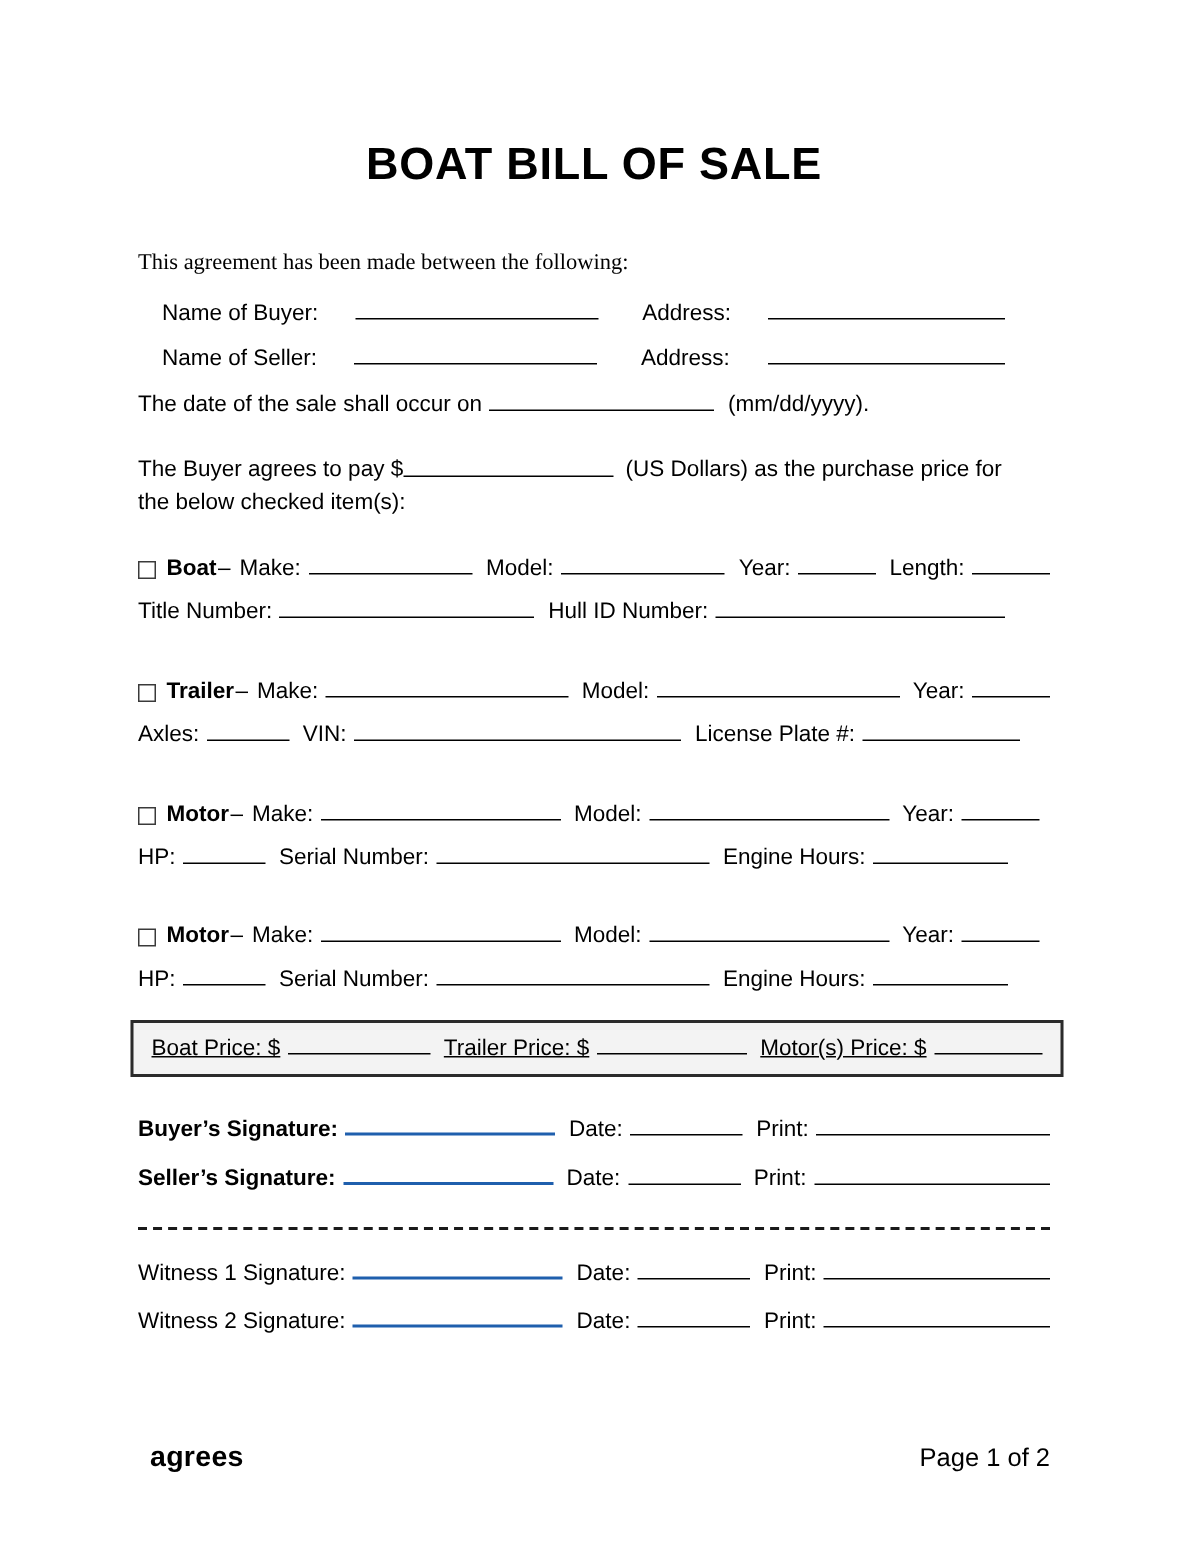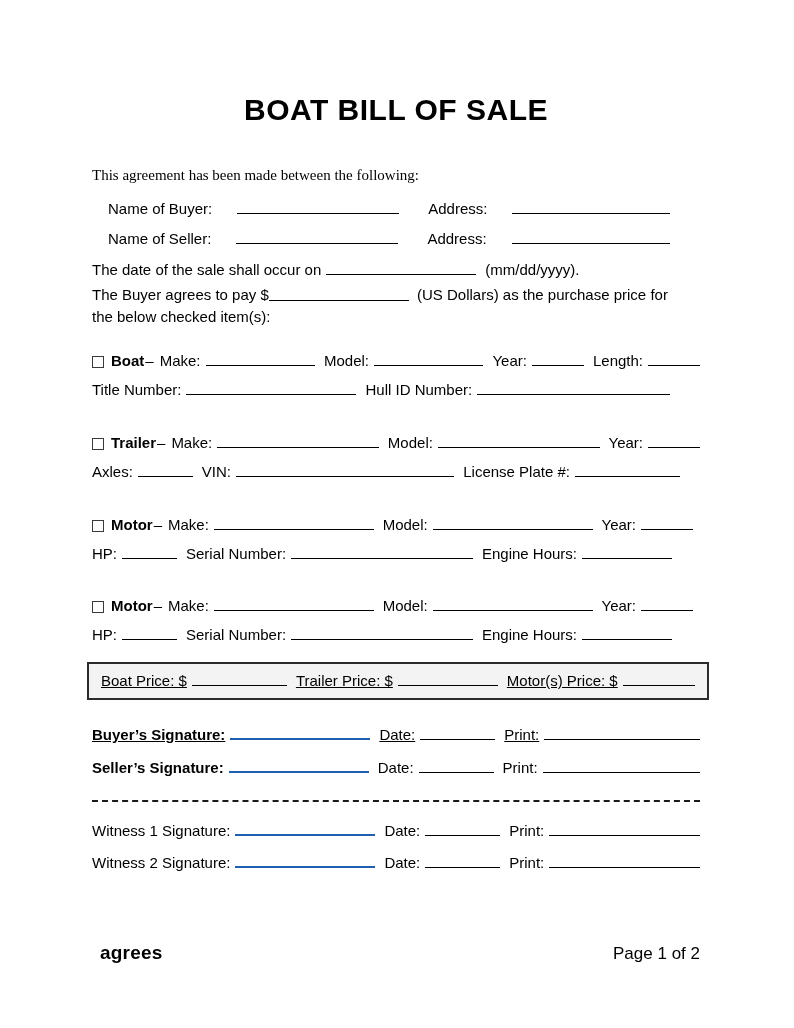--- a/index.html
+++ b/index.html
@@ -46,21 +46,21 @@
   .blank.grow { flex: 1 1 auto; }
   .blank.blue { border-bottom: 2.5px solid var(--signature-line, #1f5fad); }
   .cb {
     width: 12px; height: 12px;
     border: 1.6px solid #3a3a3a;
     margin-right: 7px;
     flex: 0 0 auto;
     align-self: center;
     margin-top: 2px;
   }
-  .para { margin-top: 6px; line-height: 22px; }
+  .para { margin-top: 24px; line-height: 22px; }
   .para .blank { height: 1px; margin: 0 4px -1px 0; vertical-align: baseline; }
   .price-box {
     margin-top: 19px;
     margin-left: -5px;
     margin-right: -9px;
     border: 2px solid #2b2b2b;
     background: var(--price-box-bg, #f3f3f3);
     padding: 8px 12px 9px 12px;
   }
   .price-box .row { margin-top: 0; text-decoration: underline; }
@@ -77,21 +77,21 @@
   }
   .brand { font-weight: bold; font-size: 19px; letter-spacing: 0.2px; margin-left: 8px; }
   .pageno { font-size: 17px; margin-top: 40px; }
   
   .mt16 { margin-top: 16px; }
   .mt13 { margin-top: 13px; }
   .mt24 { margin-top: 24px; }
   .mt12 { margin-top: 12px; }
   .mt36 { margin-top: 36px; }
   .mt35 { margin-top: 35px; }
-  .mt26 { margin-top: 26px; text-decoration: underline; }
+  .mt26 { margin-top: 26px; }
   .mt20 { margin-top: 20px; }
   .mt15 { margin-top: 15px; }
   
   .w150 { width: 150px; }
   .w162 { width: 162px; }
   .w140 { width: 140px; }
   .w170 { width: 170px; }
   .w52  { width: 52px; }
   .w55  { width: 55px; }
   .w75  { width: 75px; }

